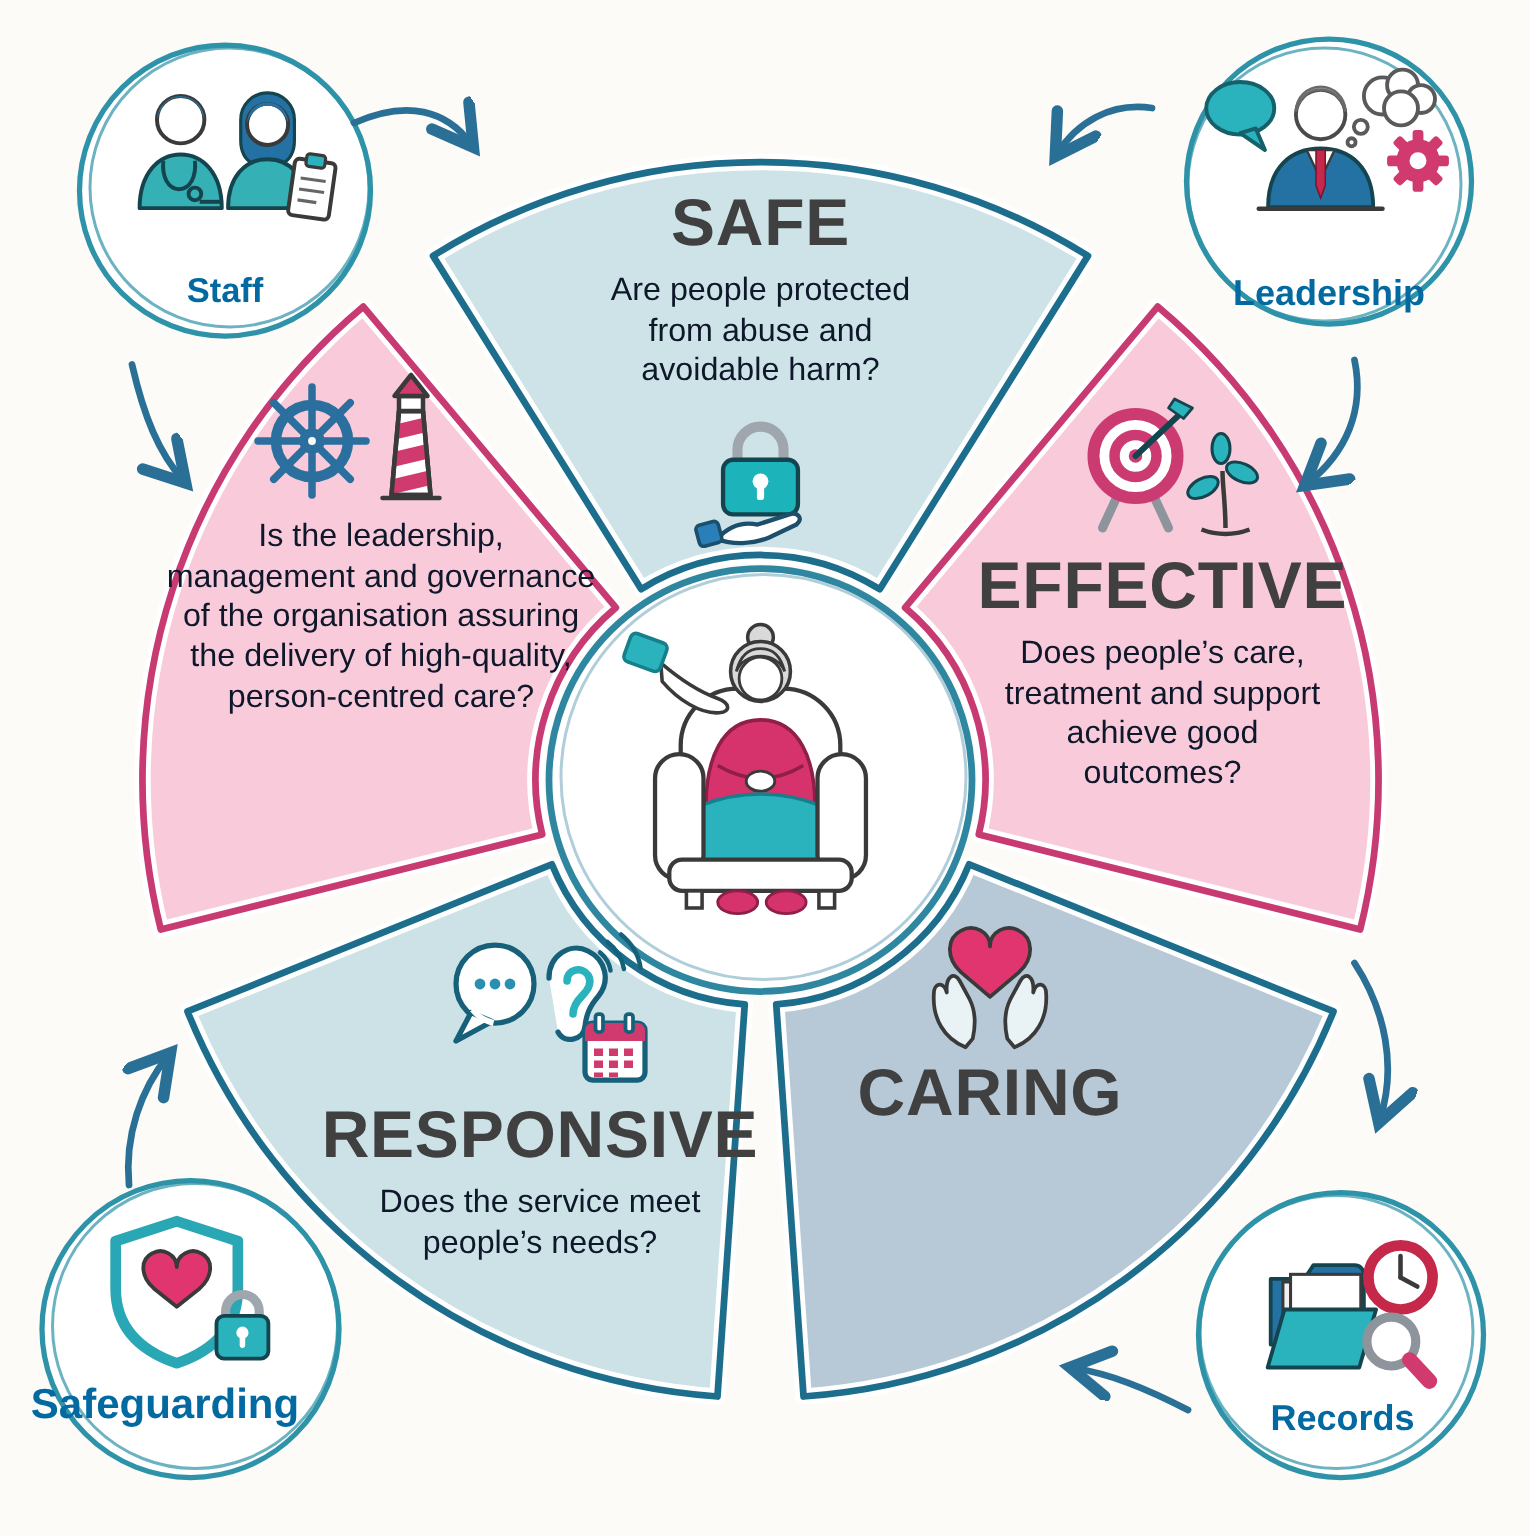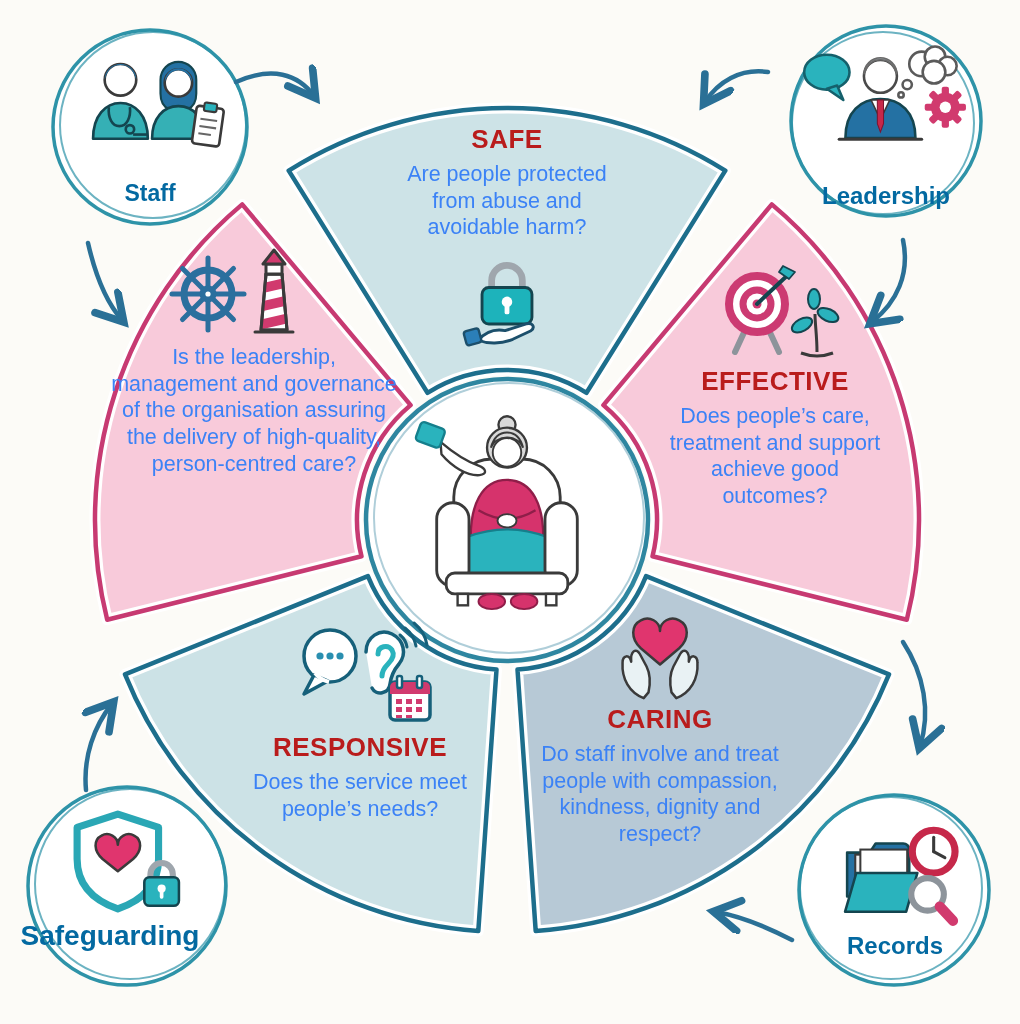--- a/index.html
+++ b/index.html
@@ -3,25 +3,25 @@
 <meta charset="utf-8">
 <style>
   html,body{margin:0;padding:0;background:#fcfbf7;}
   .canvas{
     position:relative;width:1020px;height:1024px;overflow:hidden;
     background:#fcfbf7;font-family:"Liberation Sans",sans-serif;
   }
   .layer{position:absolute;left:0;top:0;width:1020px;height:1024px;}
   .block{position:absolute;text-align:center;}
   .seg-title{
-    font-weight:bold;font-size:26px;letter-spacing:.5px;color:#b91c1c;
+    font-weight:bold;font-size:44px;letter-spacing:.5px;color:#404040;
     margin:2px 0 6px 0;
   }
   .seg-body{
-    font-size:21.5px;line-height:1.24;color:#3b82f6;margin:0 auto;
+    font-size:21.5px;line-height:1.24;color:#0f172a;margin:0 auto;
   }
   .seg-icon{display:block;margin:0 auto;}
   .sat-label{
     position:absolute;text-align:center;font-weight:bold;color:#0369a1;
   }
   .sat-icon{position:absolute;}
   svg{overflow:visible;}
 </style>
 </head>
 <body>
@@ -167,21 +167,20 @@
     <div class="seg-body" style="width:235px;">Does the service meet people’s needs?</div>
   </div>
 
   <div class="block" style="left:505px;top:606px;width:310px;">
     <svg class="seg-icon" width="126" height="96" viewBox="0 0 130 100">
       <path id="hand-l" d="M48 96 C33 90 25 76 26 59 C26 51 33 50 35 58 C34 47 40 43 44 50 L51 63 C55 71 55 81 53 90 Z" fill="#e9f2f4" stroke="#3a3a3a" stroke-width="2.6" stroke-linejoin="round"></path>
       <use href="#hand-l" transform="scale(-1,1) translate(-130,0)"></use>
       <path d="M65 26 C65 16 76 10 85 15 C95 20 96 34 85 44 L65 61 L45 44 C34 34 35 20 45 15 C54 10 65 16 65 26 Z" fill="#e0356e" stroke="#3a3a3a" stroke-width="2.6" stroke-linejoin="round"></path>
     </svg>
     <div class="seg-title">CARING</div>
-    <div class="seg-body" style="width:240px;">Do staff involve and treat people with compassion, kindness, dignity and respect?</div>
   </div>
 
   <svg class="sat-icon" style="left:412px;top:398px;" width="190" height="218" viewBox="0 0 200 225">
     <rect x="44" y="62" width="112" height="122" rx="40" fill="#fff" stroke="#3a3a3a" stroke-width="3"></rect>
     <circle cx="100" cy="26" r="9" fill="#d9d9d9" stroke="#3a3a3a" stroke-width="2.5"></circle>
     <circle cx="100" cy="50" r="21" fill="#d9d9d9" stroke="#3a3a3a" stroke-width="2.5"></circle>
     <circle cx="100" cy="55" r="15" fill="#fff" stroke="#3a3a3a" stroke-width="2"></circle>
     <path d="M83 50 a18 16 0 0 1 34 0 c-3 -11 -8 -16 -17 -16 s-14 5 -17 16 Z" fill="#d9d9d9" stroke="#3a3a3a" stroke-width="2"></path>
     <path d="M62 152 c-2 -42 12 -68 38 -68 s40 26 38 68 Z" fill="#d6336c" stroke="#8f1e49" stroke-width="2.5"></path>
     <path d="M70 116 q30 18 60 0" fill="none" stroke="#8f1e49" stroke-width="2.5"></path>

